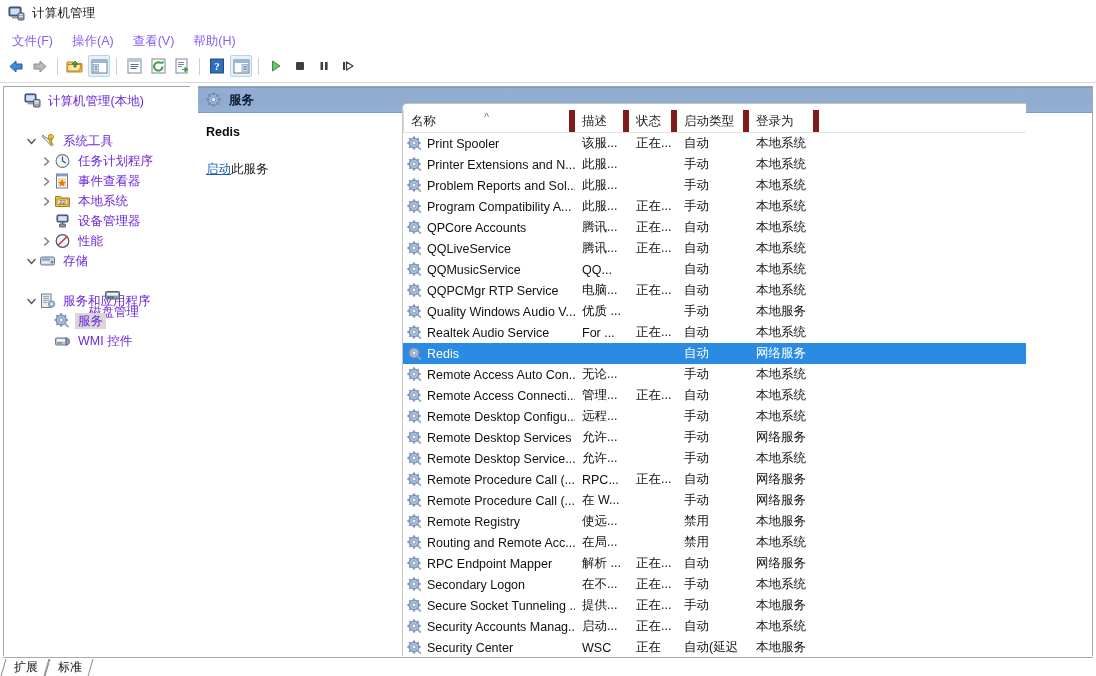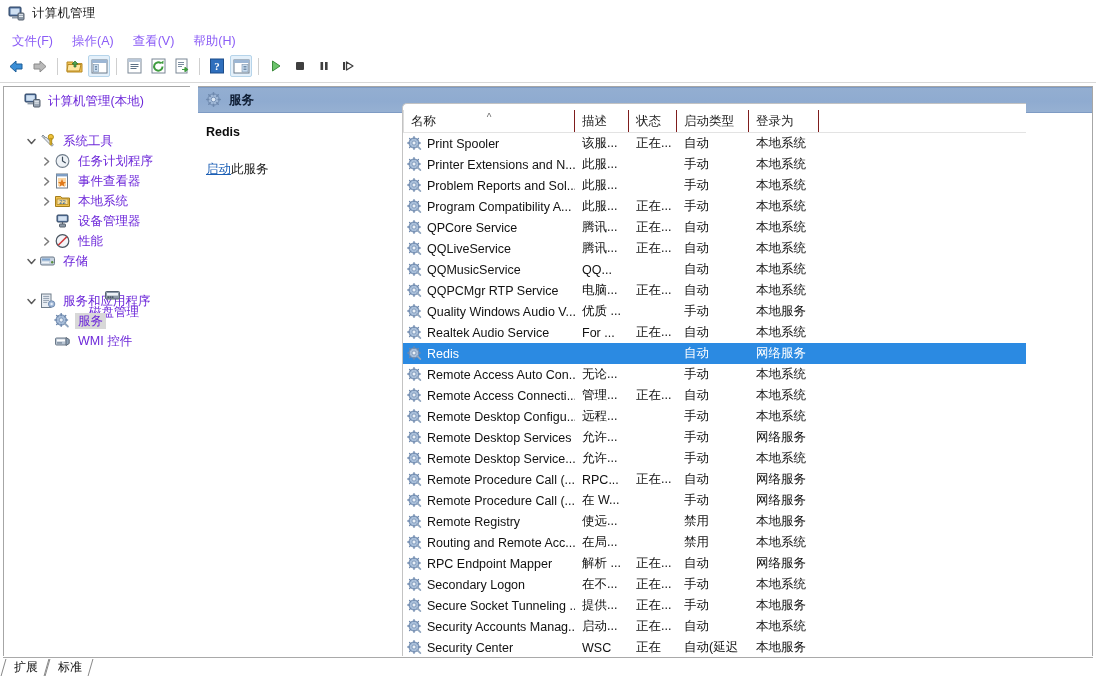--- a/index.html
+++ b/index.html
@@ -148,21 +148,21 @@
 
   
   .lv-head {
     display: flex; height: 23px; align-items: stretch;
     background: #ffffff; position: relative;
     margin-top: 6px;
   }
   .lv-head .col {
     font-size: 12.5px; color: #1d1d1d;
     display: flex; align-items: center; padding-left: 7px;
-    border-right: 1px solid #7f1d1d;
+    border-right: 6px solid #7f1d1d;
     position: relative; cursor: default; background: #ffffff;
   }
   .lv-head .col:first-child { border-left: 1px solid #dcdcdc; }
   .lv-head .sortmark {
     position: absolute; left: 50%; top: 3px; transform: translateX(-50%);
     font-size: 10px; color: #6b6b6b; line-height: 10px;
   }
   .lv-head-underline {
     position: absolute; left: 0; right: 0; bottom: 0; height: 1px; background: #e3e3e3;
   }
@@ -591,21 +591,21 @@
               <div class="cell c-logon">本地系统</div>
             </div>
             <div class="lv-row">
               <div class="cell name c-name">
                 <span class="svc-icon"><svg width="16" height="15" viewBox="0 0 16 15">
                     <circle cx="7" cy="7" r="5" fill="#a9bfda" stroke="#6d88ad" stroke-width="1"></circle>
                     <circle cx="7" cy="7" r="2" fill="#eaf1f8" stroke="#6d88ad" stroke-width=".7"></circle>
                     <path d="M7 .8 v1.6 M7 11.6 v1.6 M.8 7 h1.6 M11.6 7 h1.6 M2.6 2.6 l1.1 1.1 M10.3 10.3 l1.1 1.1 M11.4 2.6 l-1.1 1.1 M3.7 10.3 l-1.1 1.1" stroke="#6d88ad" stroke-width="1.4" stroke-linecap="round"></path>
                     <path d="M10.4 10.2 l3 3" stroke="#92a7c0" stroke-width="1.7" stroke-linecap="round"></path>
                   </svg></span>
-                <span>QPCore Service</span>
+                <span>QPCore Accounts</span>
               </div>
               <div class="cell c-desc">腾讯...</div>
               <div class="cell c-state">正在...</div>
               <div class="cell c-start">自动</div>
               <div class="cell c-logon">本地系统</div>
             </div>
             <div class="lv-row">
               <div class="cell name c-name">
                 <span class="svc-icon"><svg width="16" height="15" viewBox="0 0 16 15">
                     <circle cx="7" cy="7" r="5" fill="#a9bfda" stroke="#6d88ad" stroke-width="1"></circle>

